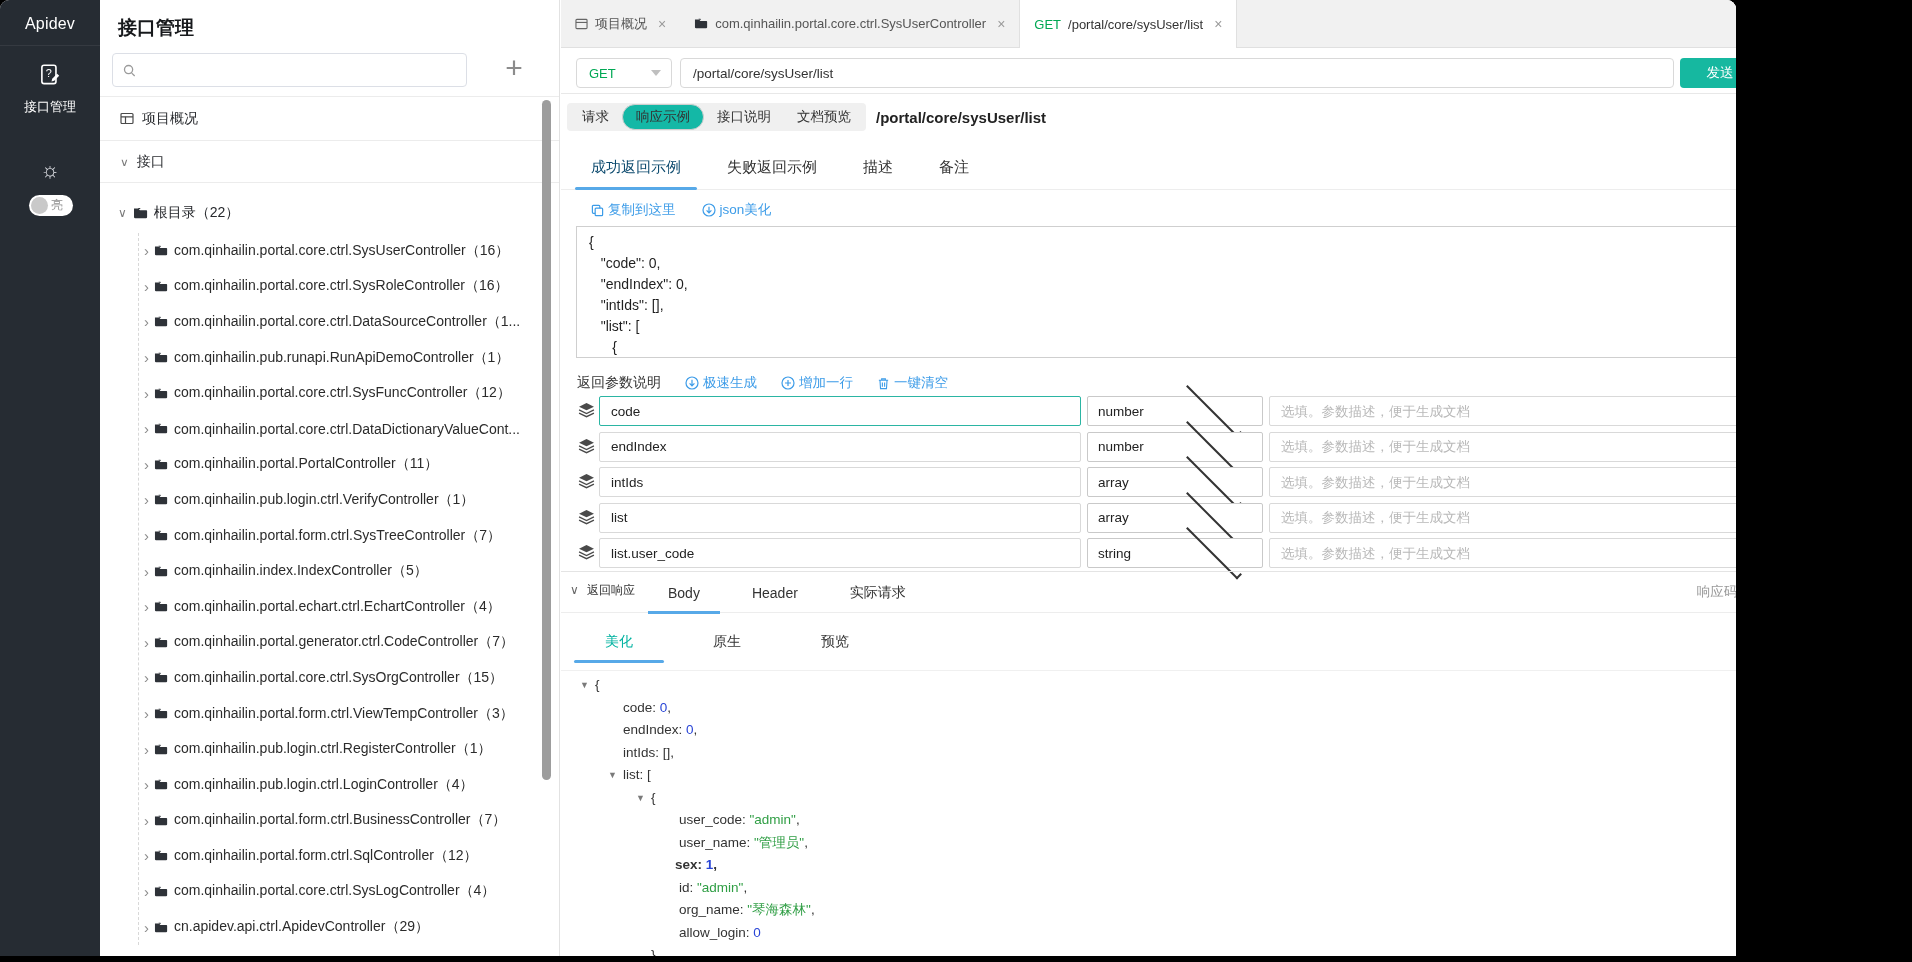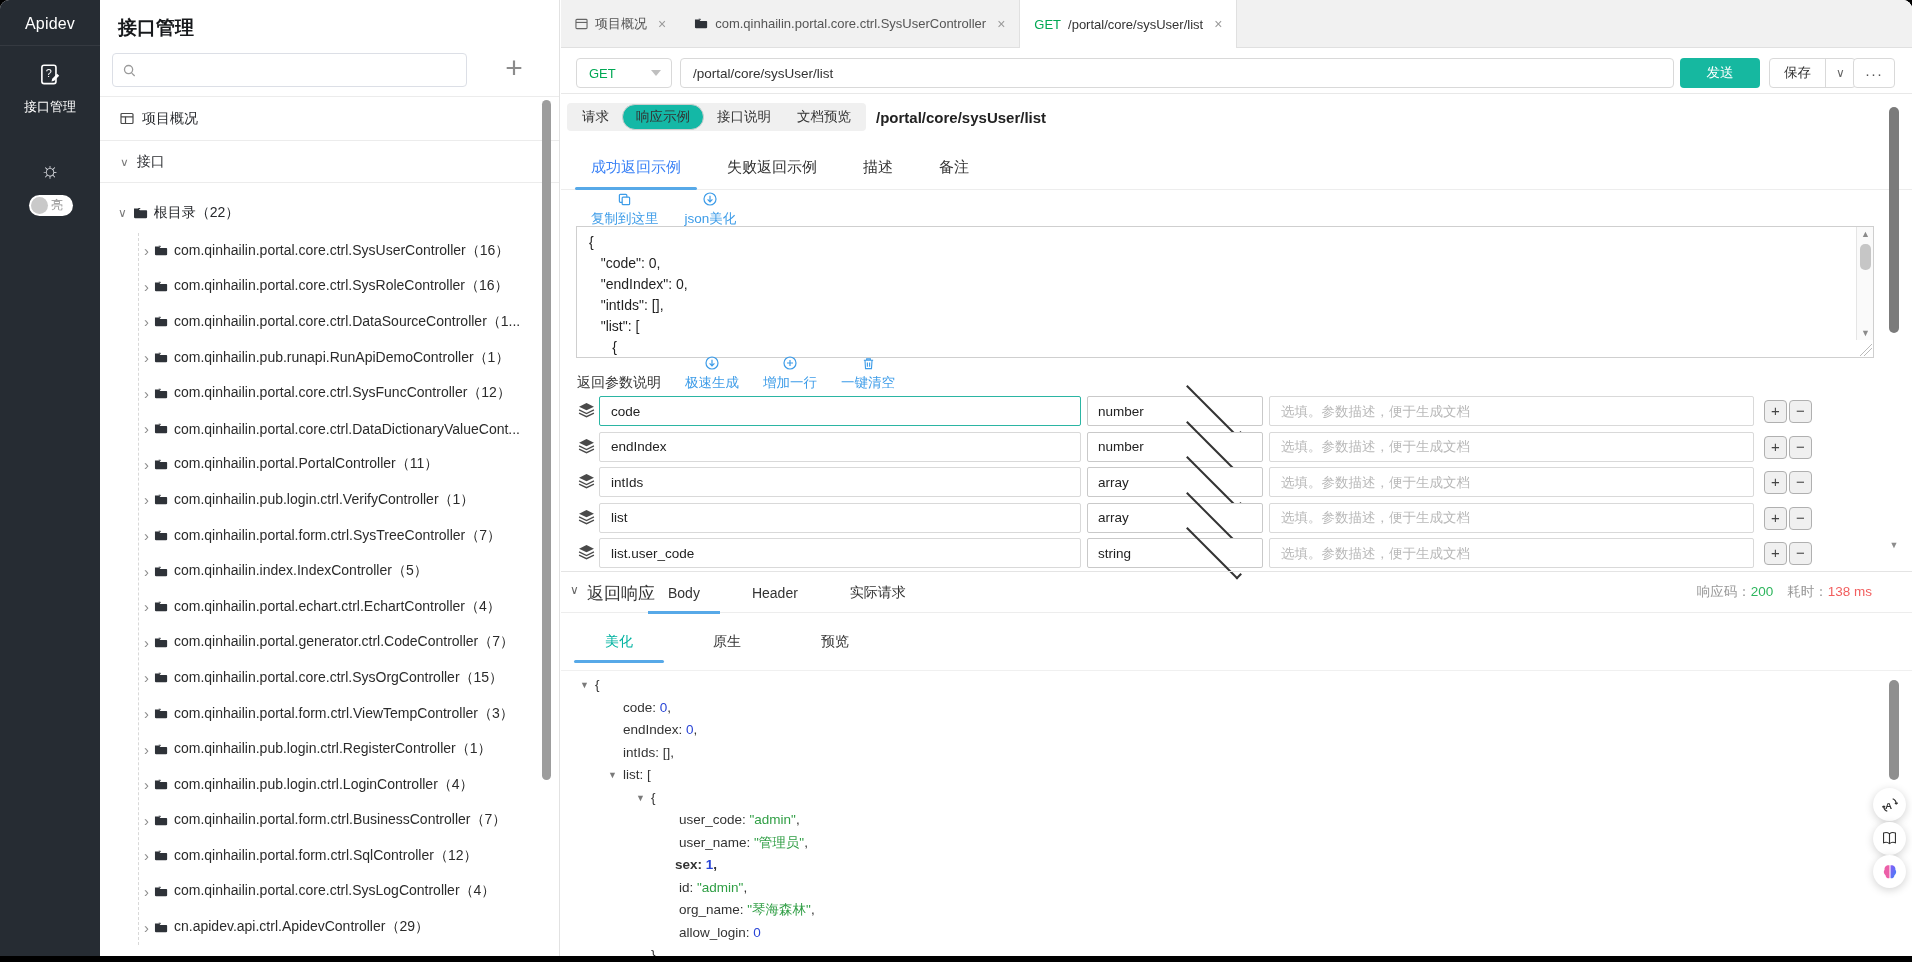--- a/index.html
+++ b/index.html
@@ -1,17 +1,17 @@
 <!DOCTYPE html>
 <html><head>
 <meta charset="utf-8">
 <style>
   * { margin:0; padding:0; box-sizing:border-box; }
   html,body { background:#000; font-family:"Liberation Sans", sans-serif; }
-  .app { position:relative; width:1912px; height:956px; background:#fff; overflow:hidden;
+  .app { position:relative; width:1736px; height:956px; background:#fff; overflow:hidden;
          border-radius:9px 9px 0 0; }
 
   
   .rail { position:absolute; left:0; top:0; width:100px; height:956px; background:#262c33; z-index:5; }
   .brand { color:#fff; font-size:16px; text-align:center; padding-top:15px; height:46px;
            border-bottom:1px solid rgba(255,255,255,.07); letter-spacing:.2px; }
   .rail-item { margin-top:16px; text-align:center; color:#fff; cursor:pointer; }
   .rail-item .lbl { font-size:13px; margin-top:6px; }
   .rail-sun { position:absolute; left:0; top:158px; width:100px; text-align:center;
               color:#e8eaef; font-size:21px; cursor:pointer; }
@@ -83,26 +83,26 @@
   .segmented { margin-left:6px; background:#f0f0f0; border-radius:4px; height:28px; display:flex;
                align-items:center; padding:0 2px; }
   .seg { padding:0 13px; font-size:13.5px; color:#333; line-height:24px; cursor:pointer; }
   .seg.active { background:#14b8a6; border:1px solid #cfcfcf; border-radius:13px; }
   .docpath { margin-left:10px; font-size:15px; font-weight:700; color:#222; }
 
   .extabs { position:absolute; left:0; top:146px; width:1351px; height:44px; border-bottom:1px solid #ededed;
             display:flex; padding-left:14px; }
   .extab { padding:0 16px; font-size:15px; color:#333; display:flex; align-items:center;
            position:relative; cursor:pointer; margin-right:14px; }
-  .extab.active { color:#3b82f6; }
+  .extab.active { color:#0c4a6e; }
   .extab.active:after { content:""; position:absolute; left:0; right:0; bottom:-1px; height:3px;
                         background:#57a9e8; border-radius:2px; }
 
   .linksrow { position:absolute; left:30px; top:198px; height:24px; display:flex; align-items:center; gap:26px; }
-  .bluelink { color:#3d9ce8; font-size:13.5px; display:flex; align-items:center; gap:4px; cursor:pointer;flex-direction:column; }
+  .bluelink { color:#3d9ce8; font-size:13.5px; display:flex; align-items:center; gap:4px; cursor:pointer; }
 
   .codebox { position:absolute; left:15px; top:226px; width:1298px; height:132px;
              border:1px solid #cfcfcf; background:#fff; }
   .codebox pre { font-family:"Liberation Sans", sans-serif; font-size:14px; line-height:21px;
                  color:#1f1f1f; padding:5px 12px; white-space:pre; overflow:hidden; height:100%; }
   .cb-scroll { position:absolute; right:0; top:0; width:17px; height:113px; background:#fafafa;
                border-left:1px solid #e5e5e5; }
   .cb-scroll .ar { position:absolute; left:0; width:17px; text-align:center; font-size:9px; color:#8a8a8a; }
   .cb-thumb { position:absolute; left:3px; top:17px; width:11px; height:26px; background:#c6c6c6; border-radius:5px; }
   .cb-grip { position:absolute; right:1px; bottom:1px; width:13px; height:13px;
@@ -124,21 +124,21 @@
   .pdesc { position:absolute; left:708px; width:485px; height:30px; border:1px solid #d9d9d9;
            border-radius:2px; font-size:13.5px; padding-left:11px; outline:none; font-family:inherit; color:#333; }
   .pdesc::placeholder { color:#b8b8b8; }
   .pm { position:absolute; top:4px; width:23px; height:23px; border:1px solid #b0b0b0; border-radius:4px;
         background:#f0f0f0; color:#444; font-size:15px; line-height:20px; text-align:center; cursor:pointer; }
   .pm.add { left:1203px; } .pm.rem { left:1228px; }
 
   .respdiv { position:absolute; left:0; top:571px; width:1351px; border-top:1px solid #e4e4e4; }
   .resphead { position:absolute; left:0; top:572px; width:1351px; height:41px; border-bottom:1px solid #ededed; }
   .resphead .rcaret { position:absolute; left:9px; top:11px; color:#666; font-size:12px; cursor:pointer; }
-  .resphead .rlabel { position:absolute; left:26px; top:10px; font-size:17px; color:#333; }
+  .resphead .rlabel { position:absolute; left:26px; top:10px; font-size:12px; color:#333; }
   .rtabs { position:absolute; left:87px; top:0; height:41px; display:flex; }
   .rtab { padding:0 20px; font-size:14px; color:#333; display:flex; align-items:center;
           position:relative; cursor:pointer; margin-right:12px; }
   .rtab.active:after { content:""; position:absolute; left:0; right:0; bottom:-1px; height:3px; background:#57a9e8; }
   .respmeta { position:absolute; right:40px; top:11px; font-size:13.5px; color:#999; }
   .respmeta .ok { color:#2db55d; margin-right:14px; }
   .respmeta .ms { color:#f25e5e; }
 
   .viewtabs { position:absolute; left:0; top:613px; width:1351px; height:58px; border-bottom:1px solid #f0f0f0;
               display:flex; align-items:center; padding-left:13px; }

